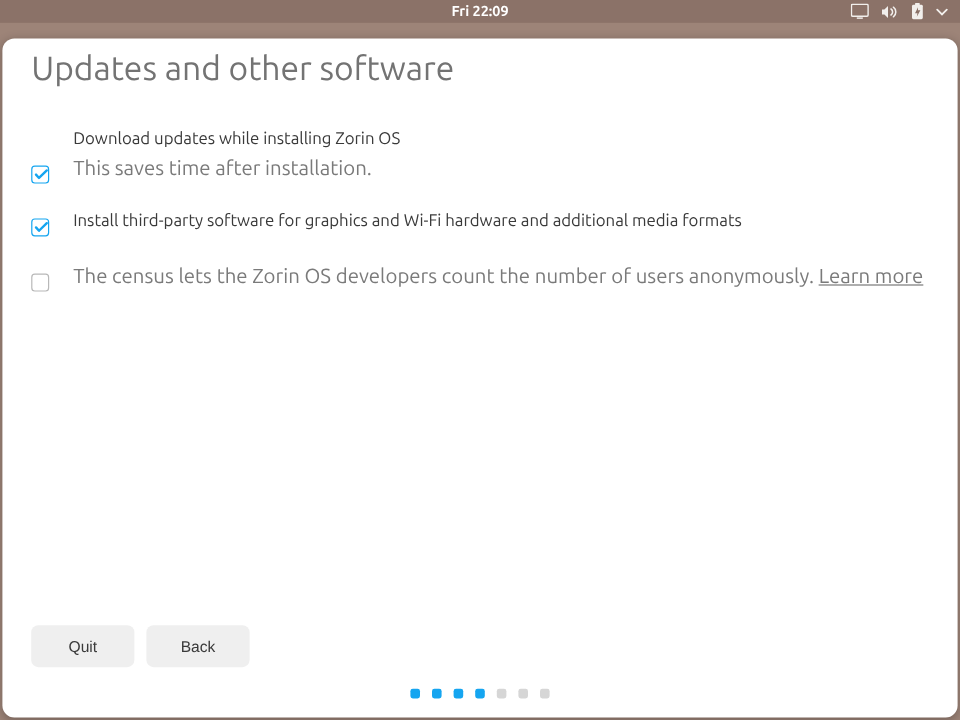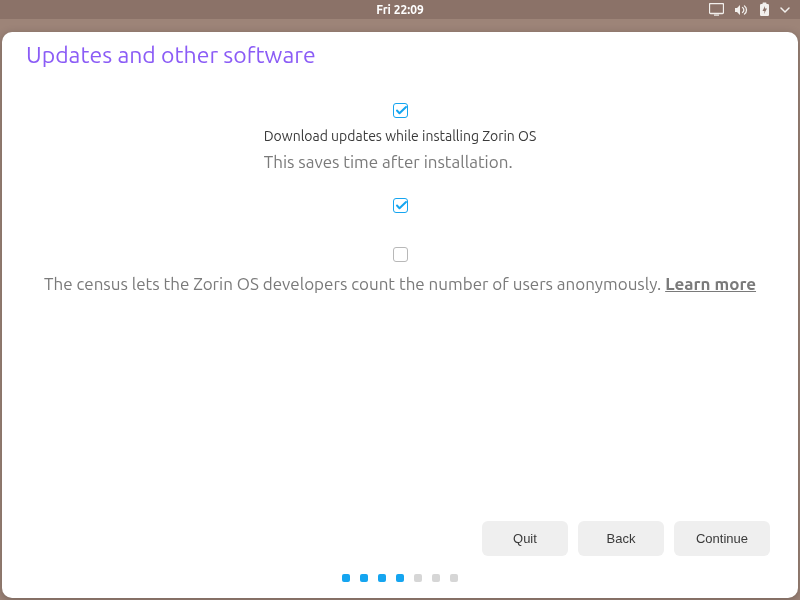--- a/index.html
+++ b/index.html
@@ -66,32 +66,31 @@
   }
 
   .content {
     flex: 1;
     padding: 10px 24px 0 24px;
     display: flex;
     flex-direction: column;
   }
 
   h1.page-title {
-    font-size: 23px;
+    font-size: 28px;
     font-weight: 400;
-    color: #8b5cf6;
+    color: #737373;
     margin-bottom: 34px;
   }
 
   .option {
     display: flex;
-    align-items: center;
-    gap: 10px;
+    align-items: flex-end;
+    gap: 20px;
     margin-bottom: 22px;
-    flex-direction: column;
   }
   .checkbox {
     width: 15px;
     height: 15px;
     border: 1px solid #b8b8b8;
     border-radius: 3px;
     margin-top: 2px;
     flex: 0 0 15px;
     position: relative;
     background: #fff;
@@ -113,26 +112,24 @@
   }
   .opt-desc {
     font-size: 17px;
     color: #7a7a7a;
     line-height: 1.4;
   }
   .opt-desc a {
     color: #7a7a7a;
     text-decoration: underline;
     cursor: pointer;
-    font-weight: bold;
   }
 
   .button-row {
     display: flex;
-    justify-content: flex-end;
     gap: 10px;
     padding: 0 4px 18px 0;
   }
   .btn {
     background: #efefef;
     border: none;
     border-radius: 6px;
     padding: 10px 22px;
     font-size: 13px;
     color: #3a3a3a;
@@ -204,36 +201,36 @@
             <div class="opt-desc"><span>This saves time after installation.</span></div>
           </div>
         </div>
         <div class="option">
           <div class="checkbox checked">
             <svg width="15" height="15" viewBox="0 0 15 15">
               <path d="M3 7.5l2.5 2.8L12 4" stroke="#15a5f0" stroke-width="2" fill="none" stroke-linecap="round" stroke-linejoin="round"></path>
             </svg>
           </div>
           <div class="opt-body">
+            <div class="opt-label">Install third-party software for graphics and Wi-Fi hardware and additional media formats</div>
           </div>
         </div>
         <div class="option">
           <div class="checkbox"></div>
           <div class="opt-body">
             <div class="opt-desc"><span>The census lets the Zorin OS developers count the number of users anonymously.  </span><a>Learn more</a></div>
           </div>
         </div>
       </div>
 
     <div style="flex:1"></div>
 
     <div class="button-row">
       <button class="btn">Quit</button>
       <button class="btn">Back</button>
-      <button class="btn">Continue</button>
     </div>
 
     <div class="dots" id="dots">
         <div class="dot active"></div>
         <div class="dot active"></div>
         <div class="dot active"></div>
         <div class="dot active"></div>
         <div class="dot"></div>
         <div class="dot"></div>
         <div class="dot"></div>

